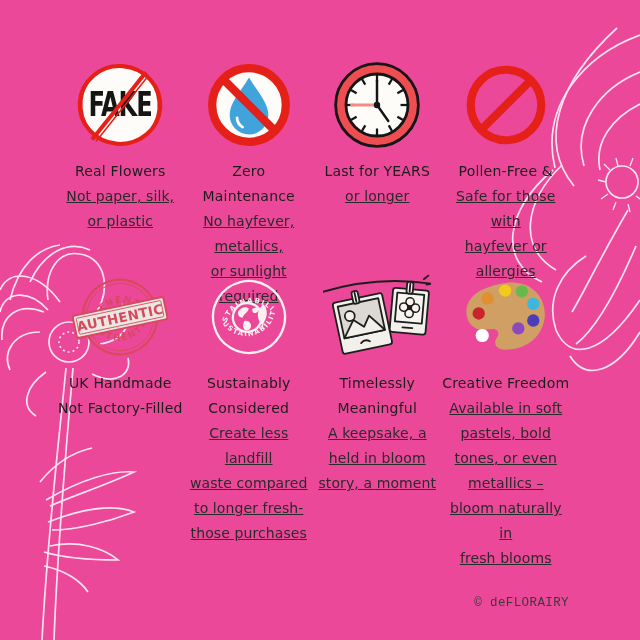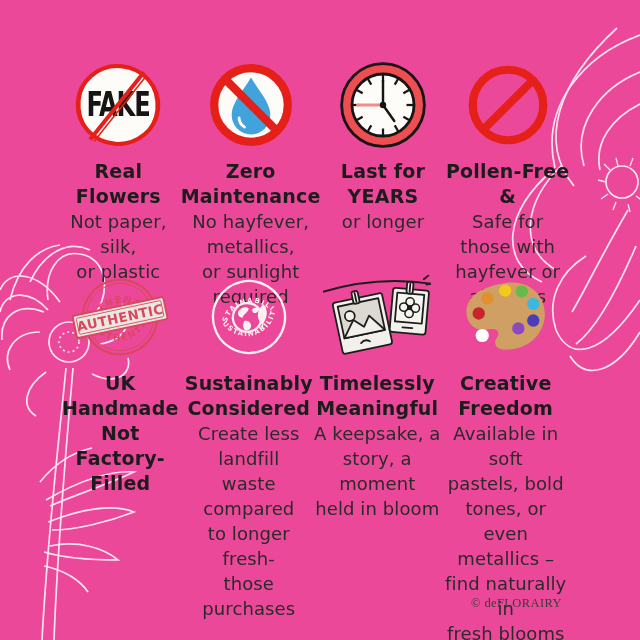--- a/index.html
+++ b/index.html
@@ -7,25 +7,25 @@
     position:relative;width:640px;height:640px;overflow:hidden;
     background:#ec4899;
     font-family:"DejaVu Sans","Liberation Sans",sans-serif;
   }
   .decor{position:absolute;left:0;top:0;width:640px;height:640px;}
   .row{position:absolute;left:56px;width:514px;display:grid;grid-template-columns:repeat(4,1fr);}
   .row1{top:54px;}
   .row2{top:266px;}
   .cell{text-align:center;position:relative;}
   .icon-box{height:102px;display:flex;align-items:center;justify-content:center;margin-bottom:3px;}
-  .heading .line{font-weight:bold;font-size:19px;line-height:25px;color:#1c1c1c;letter-spacing:.2px;}
-  .bodytext .line{font-size:18px;line-height:25px;color:#2a2a2a;letter-spacing:.1px;}
+  .heading .line{font-weight:normal;font-size:14px;line-height:25px;color:#1c1c1c;letter-spacing:.2px;}
+  .bodytext .line{font-size:14px;line-height:25px;color:#2a2a2a;letter-spacing:.1px;text-decoration:underline;}
   .footer{
-    position:absolute;right:78px;top:596px;
-    font-family:Liberation Serif, serif;
+    position:absolute;right:71px;top:596px;
+    font-family:Liberation Mono, monospace;
     font-size:12.5px;color:#3a3a3a;letter-spacing:.4px;
   }
   svg text{font-family:"DejaVu Sans","Liberation Sans",sans-serif;}
 </style>
 </head>
 <body>
 
 <div class="canvas">
 
   <svg class="decor" viewBox="0 0 640 640" fill="none" stroke="#ffffff" stroke-width="1.7" opacity="0.85">
@@ -268,22 +268,22 @@
             <line x1="94.5" y1="13" x2="94.5" y2="22"></line>
           </g>
         </svg>
       </div>
       <div class="heading">
           <div class="line">Timelessly</div>
           <div class="line">Meaningful</div>
         </div>
       <div class="bodytext">
           <div class="line">A keepsake, a</div>
+          <div class="line">held in bloom</div>
           <div class="line">story, a moment</div>
-          <div class="line">held in bloom</div>
         </div>
     </div>
 
     <div class="cell">
       <div class="icon-box">
         <svg width="88" height="80" viewBox="0 0 100 90">
           <path d="M52 6 C78 3 96 22 94 45 C92 67 73 82 51 82 C38 83 35 74 40 68 C44 62 39 57 31 59 C16 63 4 53 5 37 C7 18 28 9 52 6 Z" fill="#cf9f63"></path>
           <circle cx="23" cy="66" r="7.5" fill="#ffffff"></circle>
           <circle cx="19" cy="41" r="7" fill="#c9242b"></circle>
           <circle cx="29" cy="24" r="7" fill="#e1902f"></circle>
@@ -295,20 +295,20 @@
         </svg>
       </div>
       <div class="heading">
           <div class="line">Creative Freedom</div>
         </div>
       <div class="bodytext">
           <div class="line">Available in soft</div>
           <div class="line">pastels, bold</div>
           <div class="line">tones, or even</div>
           <div class="line">metallics –</div>
-          <div class="line">find naturally in</div>
+          <div class="line">bloom naturally in</div>
           <div class="line">fresh blooms</div>
         </div>
     </div>
   </div>
 
   <div class="footer">© deFLORAIRY</div>
 </div>
 
 </body></html>

